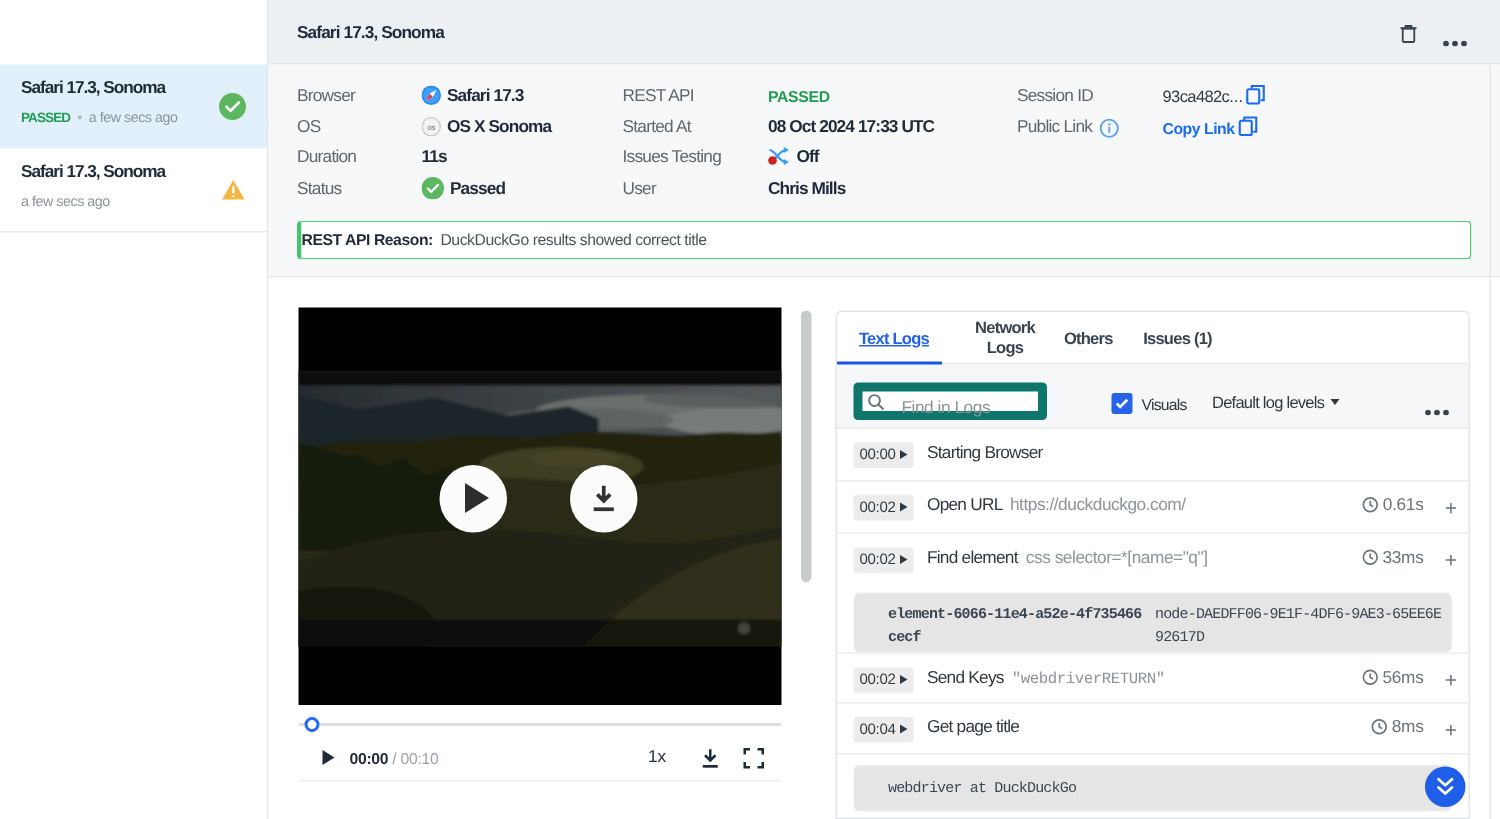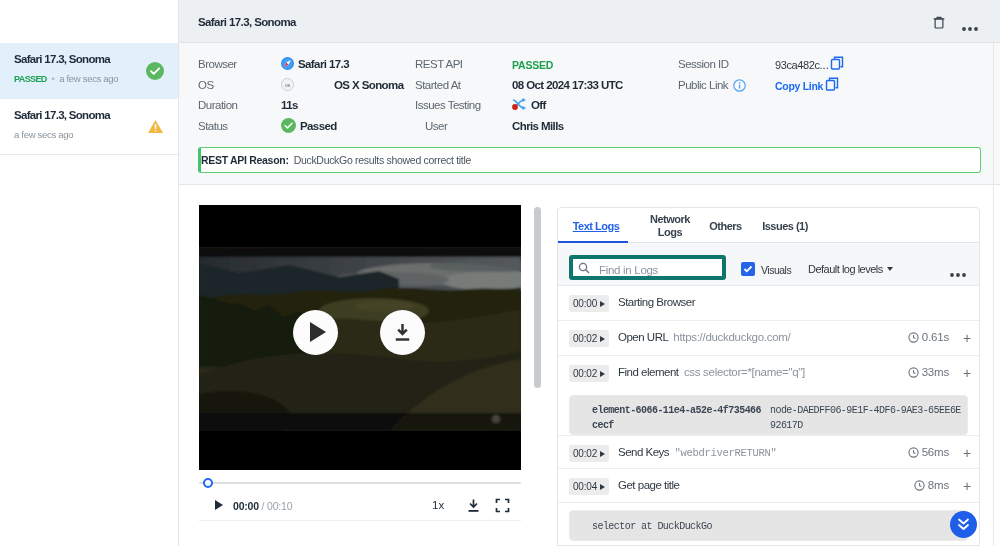--- a/index.html
+++ b/index.html
@@ -47,21 +47,21 @@
 
 #lscroll { position:absolute; left:355px; top:22px; width:7px; height:181px; background:#c8cbce; border-radius:4px; }
 
 
 #logs { position:absolute; left:378px; top:22px; width:423px; height:339px; border:1px solid #e3e6e8; border-radius:4px 4px 0 0; background:#fff; }
 #tabs { position:relative; height:35px; border-bottom:1px solid #e3e6e8; }
 #tabs .tab { position:absolute; top:0; height:35px; font-size:11px; font-weight:bold; letter-spacing:-0.5px; color:#39434d; display:flex; align-items:center; justify-content:center; text-align:center; }
 #tabs .active { color:#2262e6;text-decoration:underline; }
 #tabs #underline { position:absolute; left:0; top:33px; width:70px; height:3px; background:#1d53e6; }
 #searchrow { position:relative; height:43px; background:#f6f7f8; border-bottom:1px solid #e8eaec; }
-#sinput { position:absolute; left:11px; top:12px; width:157px; height:25px; background:#fff; border:4px solid #0f766e; border-radius:3px; color:#8b949c; font-size:11.5px; line-height:23px; padding-left:26px; letter-spacing:-0.3px; }
+#sinput { position:absolute; left:11px; top:12px; width:129px; height:25px; background:#fff; border:6px solid #0f766e; border-radius:3px; color:#8b949c; font-size:11.5px; line-height:23px; padding-left:26px; letter-spacing:-0.3px; }
 #checkbox { position:absolute; left:183px; top:19px; width:14px; height:14px; background:#2563e8; border-radius:2px; }
 .logrow { position:relative; height:35px; border-bottom:1px solid #ebedee; }
 .badge { position:absolute; left:11px; top:9px; height:17px; background:#ececed; border-radius:2px; font-size:10px; color:#2f3941; padding:0 4px; line-height:17px; letter-spacing:-0.2px; }
 .badge .tri { display:inline-block; width:0; height:0; border-top:3.5px solid transparent; border-bottom:3.5px solid transparent; border-left:5px solid #2f3941; margin-left:3px; }
 .logrow .txt { position:absolute; left:60px; top:10px; font-size:11.5px; color:#2f3941; letter-spacing:-0.5px; }
 .logrow .sub { color:#8b949c; letter-spacing:-0.3px; }
 .logrow .dur { position:absolute; right:30px; top:10px; font-size:11.5px; color:#6a747d; letter-spacing:-0.2px; }
 .logrow .plus { position:absolute; right:8px; top:9px; font-size:14px; color:#6a747d; font-weight:normal; }
 .codeblock { position:relative; margin:4px 11px 0 11px; background:#e5e5e5; border:1px solid #e9ebed; border-radius:4px; font-family:"Liberation Mono", monospace; font-size:10px; letter-spacing:-0.55px; color:#3c4653; padding:7px 0 7px 22px; line-height:15px; }
 .codeblock .c2 { position:absolute; left:200px; top:7px; }
@@ -122,32 +122,32 @@
         <circle cx="7.5" cy="7.5" r="7.5" fill="#2f8bea"></circle>
         <circle cx="7.5" cy="7.5" r="6.2" fill="#3ea0f5"></circle>
         <path d="M3.5 11.5 L6.3 6.2 L11.5 3.5 L8.7 8.8 Z" fill="#fff"></path>
         <path d="M3.5 11.5 L6.3 6.2 L8.7 8.8 Z" fill="#e8374a"></path>
       </svg></div>
   <div class="abs val" style="left:119px; top:15px;">Safari 17.3</div>
   <div class="abs" style="left:102px; top:35px;"><svg width="13" height="13" viewBox="0 0 15 15">
         <circle cx="7.5" cy="7.5" r="7" fill="#f2f3f4" stroke="#c7cbce" stroke-width="1"></circle>
         <text x="7.5" y="10" font-size="6" text-anchor="middle" fill="#6a747d" font-family="Liberation Sans">os</text>
       </svg></div>
-  <div class="abs val" style="left:119px; top:36px;margin-left:36px;">OS X Sonoma</div>
+  <div class="abs val" style="left:119px; top:36px;">OS X Sonoma</div>
   <div class="abs val" style="left:102px; top:56px;">11s</div>
   <div class="abs" style="left:102px; top:75px;"><svg width="15" height="15" viewBox="0 0 16 16">
         <circle cx="8" cy="8" r="8" fill="#5cb860"></circle>
         <path d="M4.5 8.2 l2.4 2.4 L11.7 5.6" stroke="#fff" stroke-width="1.6" fill="none" stroke-linecap="round" stroke-linejoin="round"></path>
       </svg></div>
   <div class="abs val" style="left:121px; top:77px;">Passed</div>
 
   <div class="abs lbl" style="left:236px; top:15px;">REST API</div>
   <div class="abs lbl" style="left:236px; top:36px;">Started At</div>
   <div class="abs lbl" style="left:236px; top:56px;">Issues Testing</div>
-  <div class="abs lbl" style="left:246px; top:77px;">User</div>
+  <div class="abs lbl" style="left:236px; top:77px;">User</div>
   <div class="abs green" style="left:333px; top:16px; letter-spacing:-0.2px; font-size:10.5px;">PASSED</div>
   <div class="abs val" style="left:333px; top:36px;">08 Oct 2024 17:33 UTC</div>
   <div class="abs" style="left:333px; top:55px;"><svg width="14" height="12" viewBox="0 0 14 12">
         <path d="M1 10 C5 10 7 2 12 2 M1 2 C5 2 7 10 12 10" stroke="#3b9df5" stroke-width="1.5" fill="none"></path>
         <path d="M10.5 0 L14 2 L10.5 4 Z M10.5 8 L14 10 L10.5 12 Z" fill="#3b9df5"></path>
         <circle cx="3" cy="9" r="2.9" fill="#cc2318"></circle>
       </svg></div>
   <div class="abs val" style="left:352px; top:56px;">Off</div>
   <div class="abs val" style="left:333px; top:77px;">Chris Mills</div>
 
@@ -294,21 +294,21 @@
     </div>
     <div class="logrow" style="height:34px;">
       <div class="badge">00:04<span class="tri"></span></div>
       <div class="txt">Get page title</div>
       <div class="dur"><svg style="vertical-align:-2px; margin-right:3px;" width="11" height="11" viewBox="0 0 11 11">
             <circle cx="5.5" cy="5.5" r="4.6" fill="none" stroke="#6a747d" stroke-width="1.1"></circle>
             <path d="M5.5 3 V5.7 L7.4 6.6" fill="none" stroke="#6a747d" stroke-width="1.1"></path>
           </svg>8ms</div>
       <div class="plus">+</div>
     </div>
-    <div class="codeblock" style="height:31px; line-height:17px; margin-top:7px; margin-bottom:6px;">selector at DuckDuckGo</div>
+    <div class="codeblock" style="height:31px; line-height:17px; margin-top:7px; margin-bottom:6px;">webdriver at DuckDuckGo</div>
   </div>
   <div id="bluebtn">
       <svg style="position:absolute; left:7px; top:6px;" width="13" height="15" viewBox="0 0 13 15">
         <path d="M2 2.5 L6.5 6.5 L11 2.5 M2 8 L6.5 12 L11 8" stroke="#fff" stroke-width="1.8" fill="none" stroke-linecap="round" stroke-linejoin="round"></path>
       </svg>
     </div>
 </div>
 
 <div id="redge" class="abs"></div>
 

